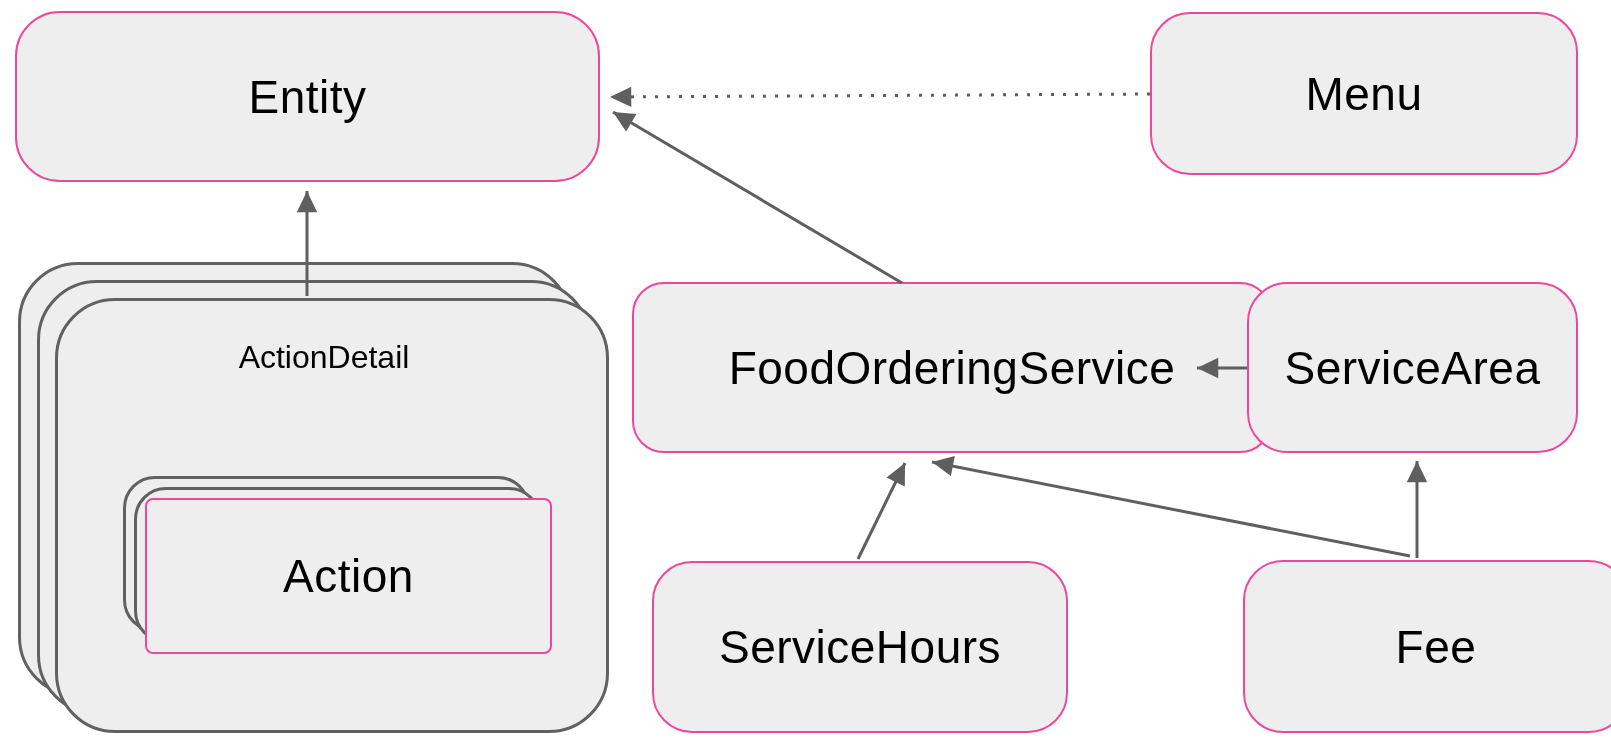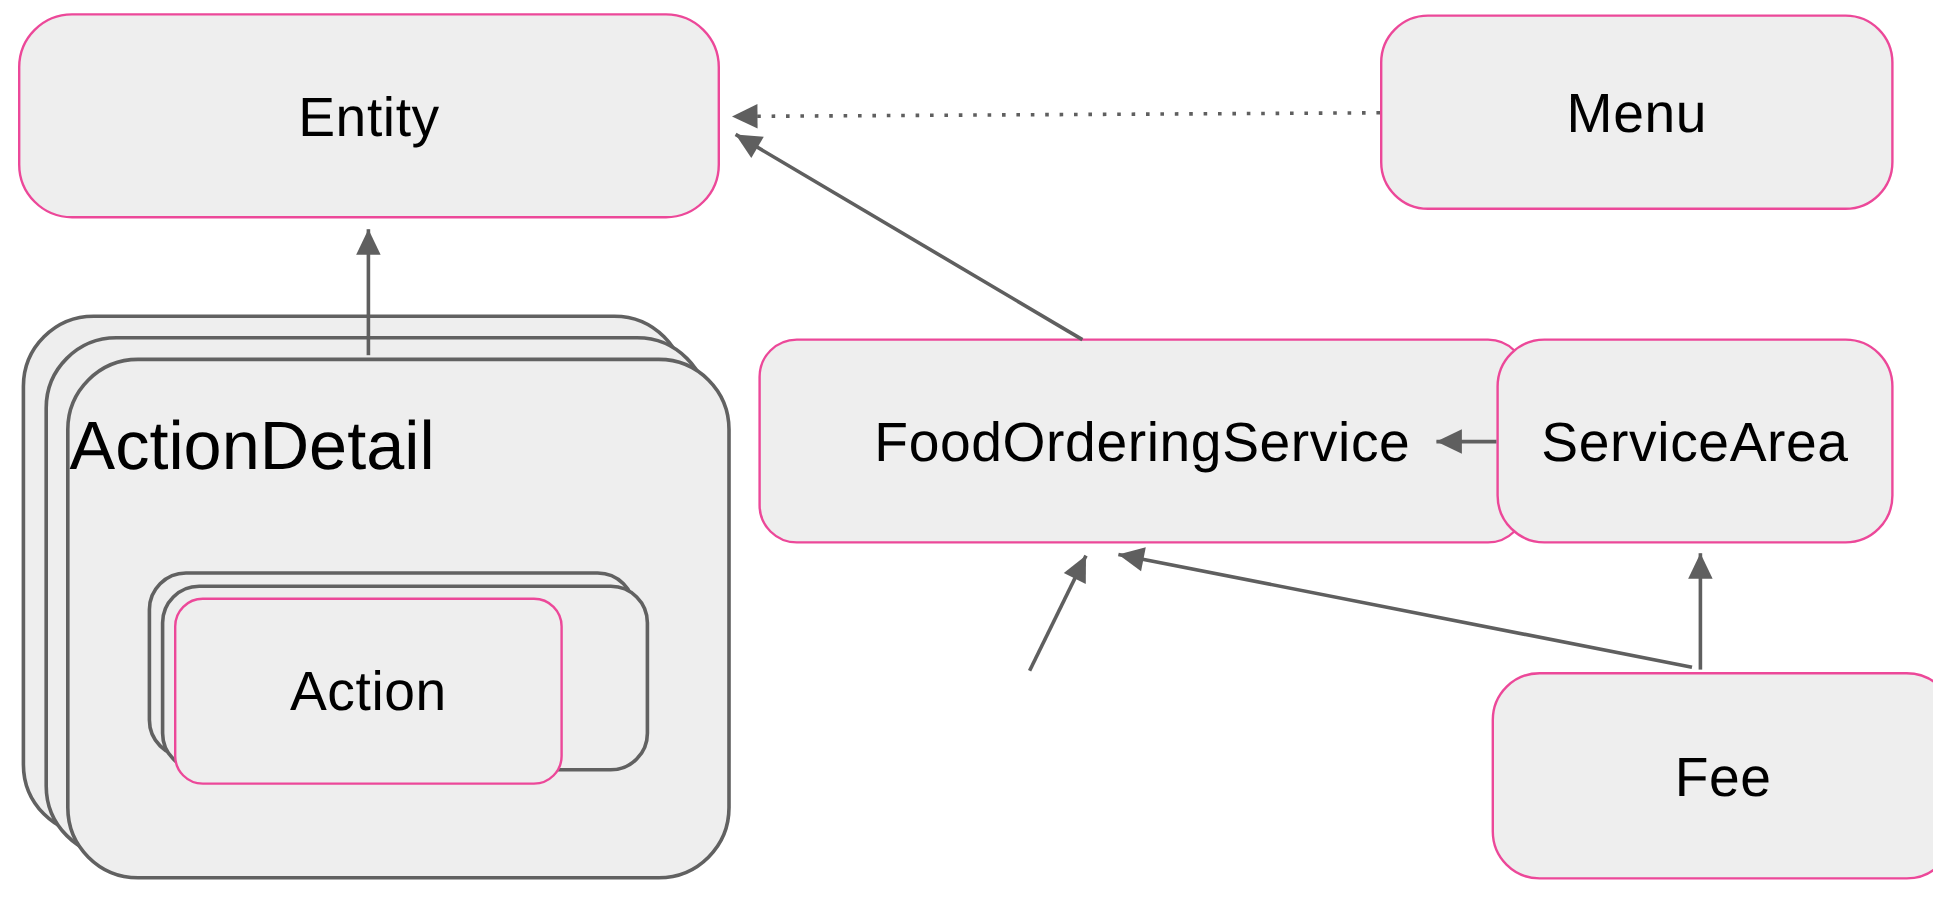--- a/index.html
+++ b/index.html
@@ -34,22 +34,22 @@
     position: absolute;
     background: #eeeeee;
     border: 3px solid #616161;
     box-sizing: border-box;
   }
   .container-label {
     position: absolute;
     left: 0;
     right: 16px;
     top: 38px;
-    text-align: left;
-    font-size: 57px;
+    text-align: center;
+    font-size: 32px;
     color: #000000;
     white-space: nowrap;
   }
   .edges-overlay {
     position: absolute;
     left: 0;
     top: 0;
     width: 1611px;
     height: 756px;
     pointer-events: none;
@@ -69,32 +69,35 @@
   </div>
 
   <div class="stack-card" style="left:18px; top:262px; width:554px; height:435px; border-radius:60px;"></div>
   <div class="stack-card" style="left:37px; top:280px; width:554px; height:435px; border-radius:60px;"></div>
   <div class="stack-card" style="left:55px; top:298px; width:554px; height:435px; border-radius:60px;">
     <div class="container-label">ActionDetail</div>
   </div>
 
   <div class="stack-card" style="left:123px; top:476px; width:407px; height:156px; border-radius:32px;"></div>
   <div class="stack-card" style="left:134px; top:487px; width:407px; height:156px; border-radius:32px;"></div>
-  <div class="node" style="left:145px; top:498px; width:324px; height:156px; border-radius:24px;">
+  <div class="node" style="left:145px; top:498px; width:407px; height:156px; border-radius:8px;">
     <span class="node-label">Action</span>
   </div>
 
   <div class="node" style="left:632px; top:282px; width:640px; height:171px; border-radius:32px;">
     <span class="node-label">FoodOrderingService</span>
   </div>
 
   <div class="node" style="left:1247px; top:282px; width:331px; height:171px; border-radius:40px;">
     <span class="node-label">ServiceArea</span>
   </div>
 
+  <div class="node" style="left:652px; top:561px; width:416px; height:172px; border-radius:40px;">
+    <span class="node-label">ServiceHours</span>
+  </div>
 
   <div class="node" style="left:1243px; top:560px; width:386px; height:173px; border-radius:40px;">
     <span class="node-label">Fee</span>
   </div>
 
   <svg class="edges-overlay" viewBox="0 0 1611 756" xmlns="http://www.w3.org/2000/svg">
     <defs>
       <marker id="arrowhead" viewBox="0 0 12 12" refX="11" refY="6" markerWidth="8.5" markerHeight="8.5" orient="auto" markerUnits="strokeWidth">
         <path d="M 1 1.2 L 11 6 L 1 10.8 Z" fill="#5f5f5f"></path>
       </marker>

